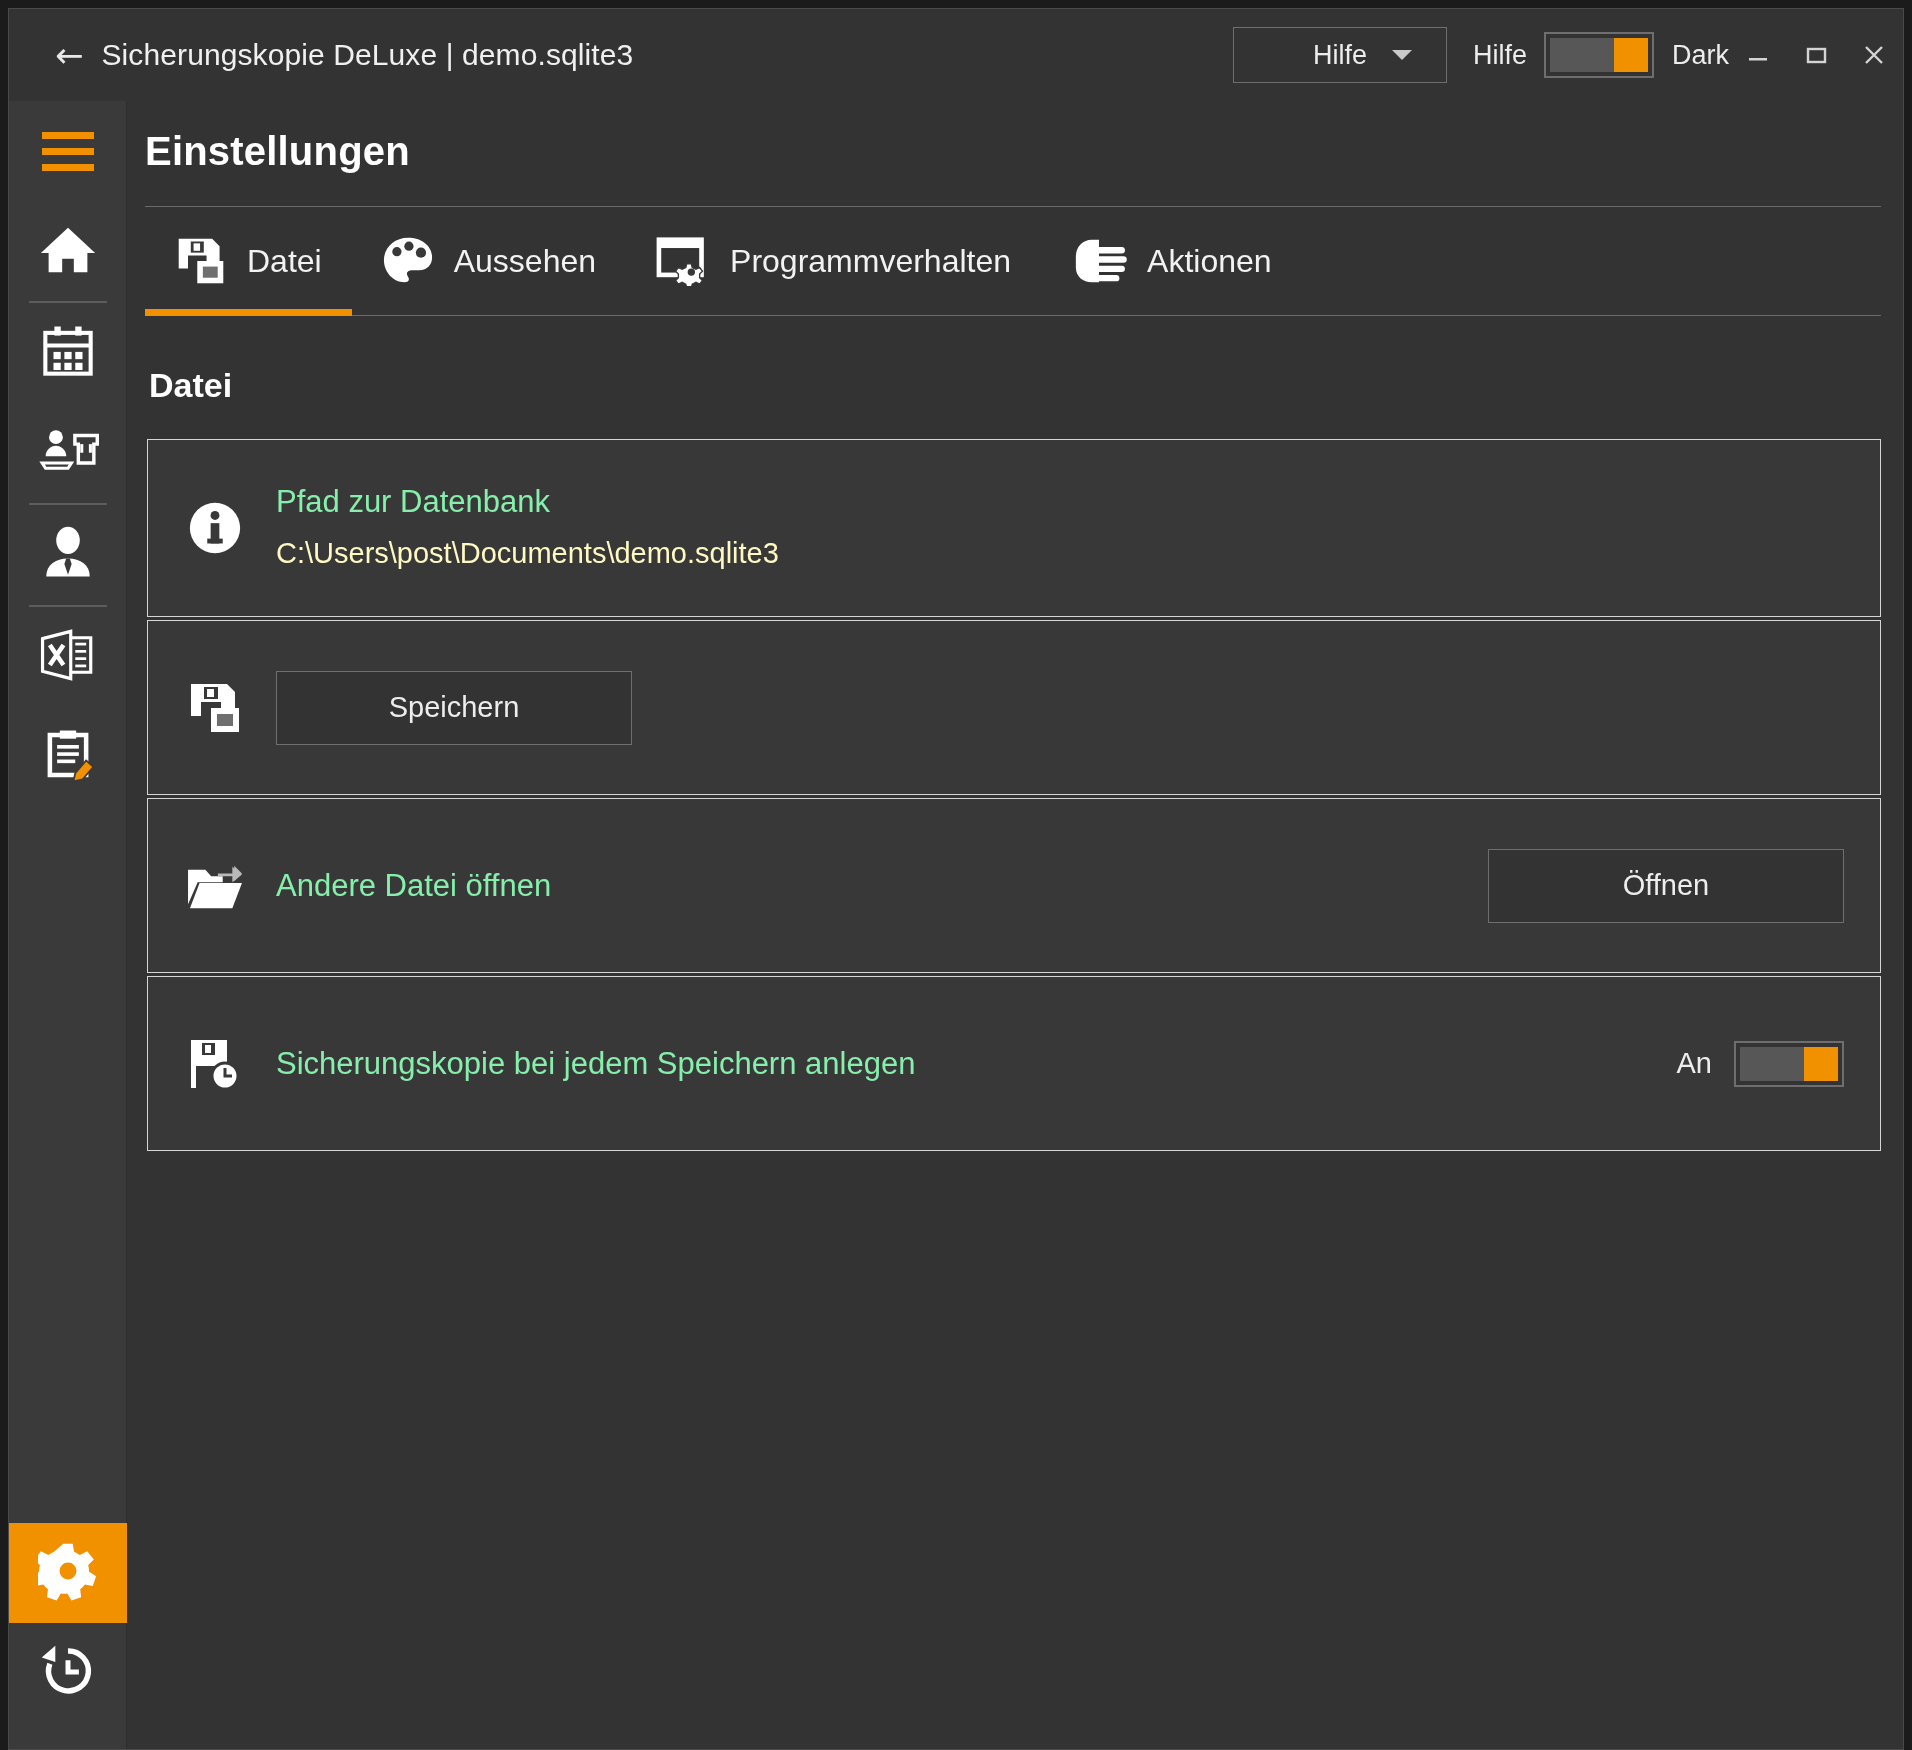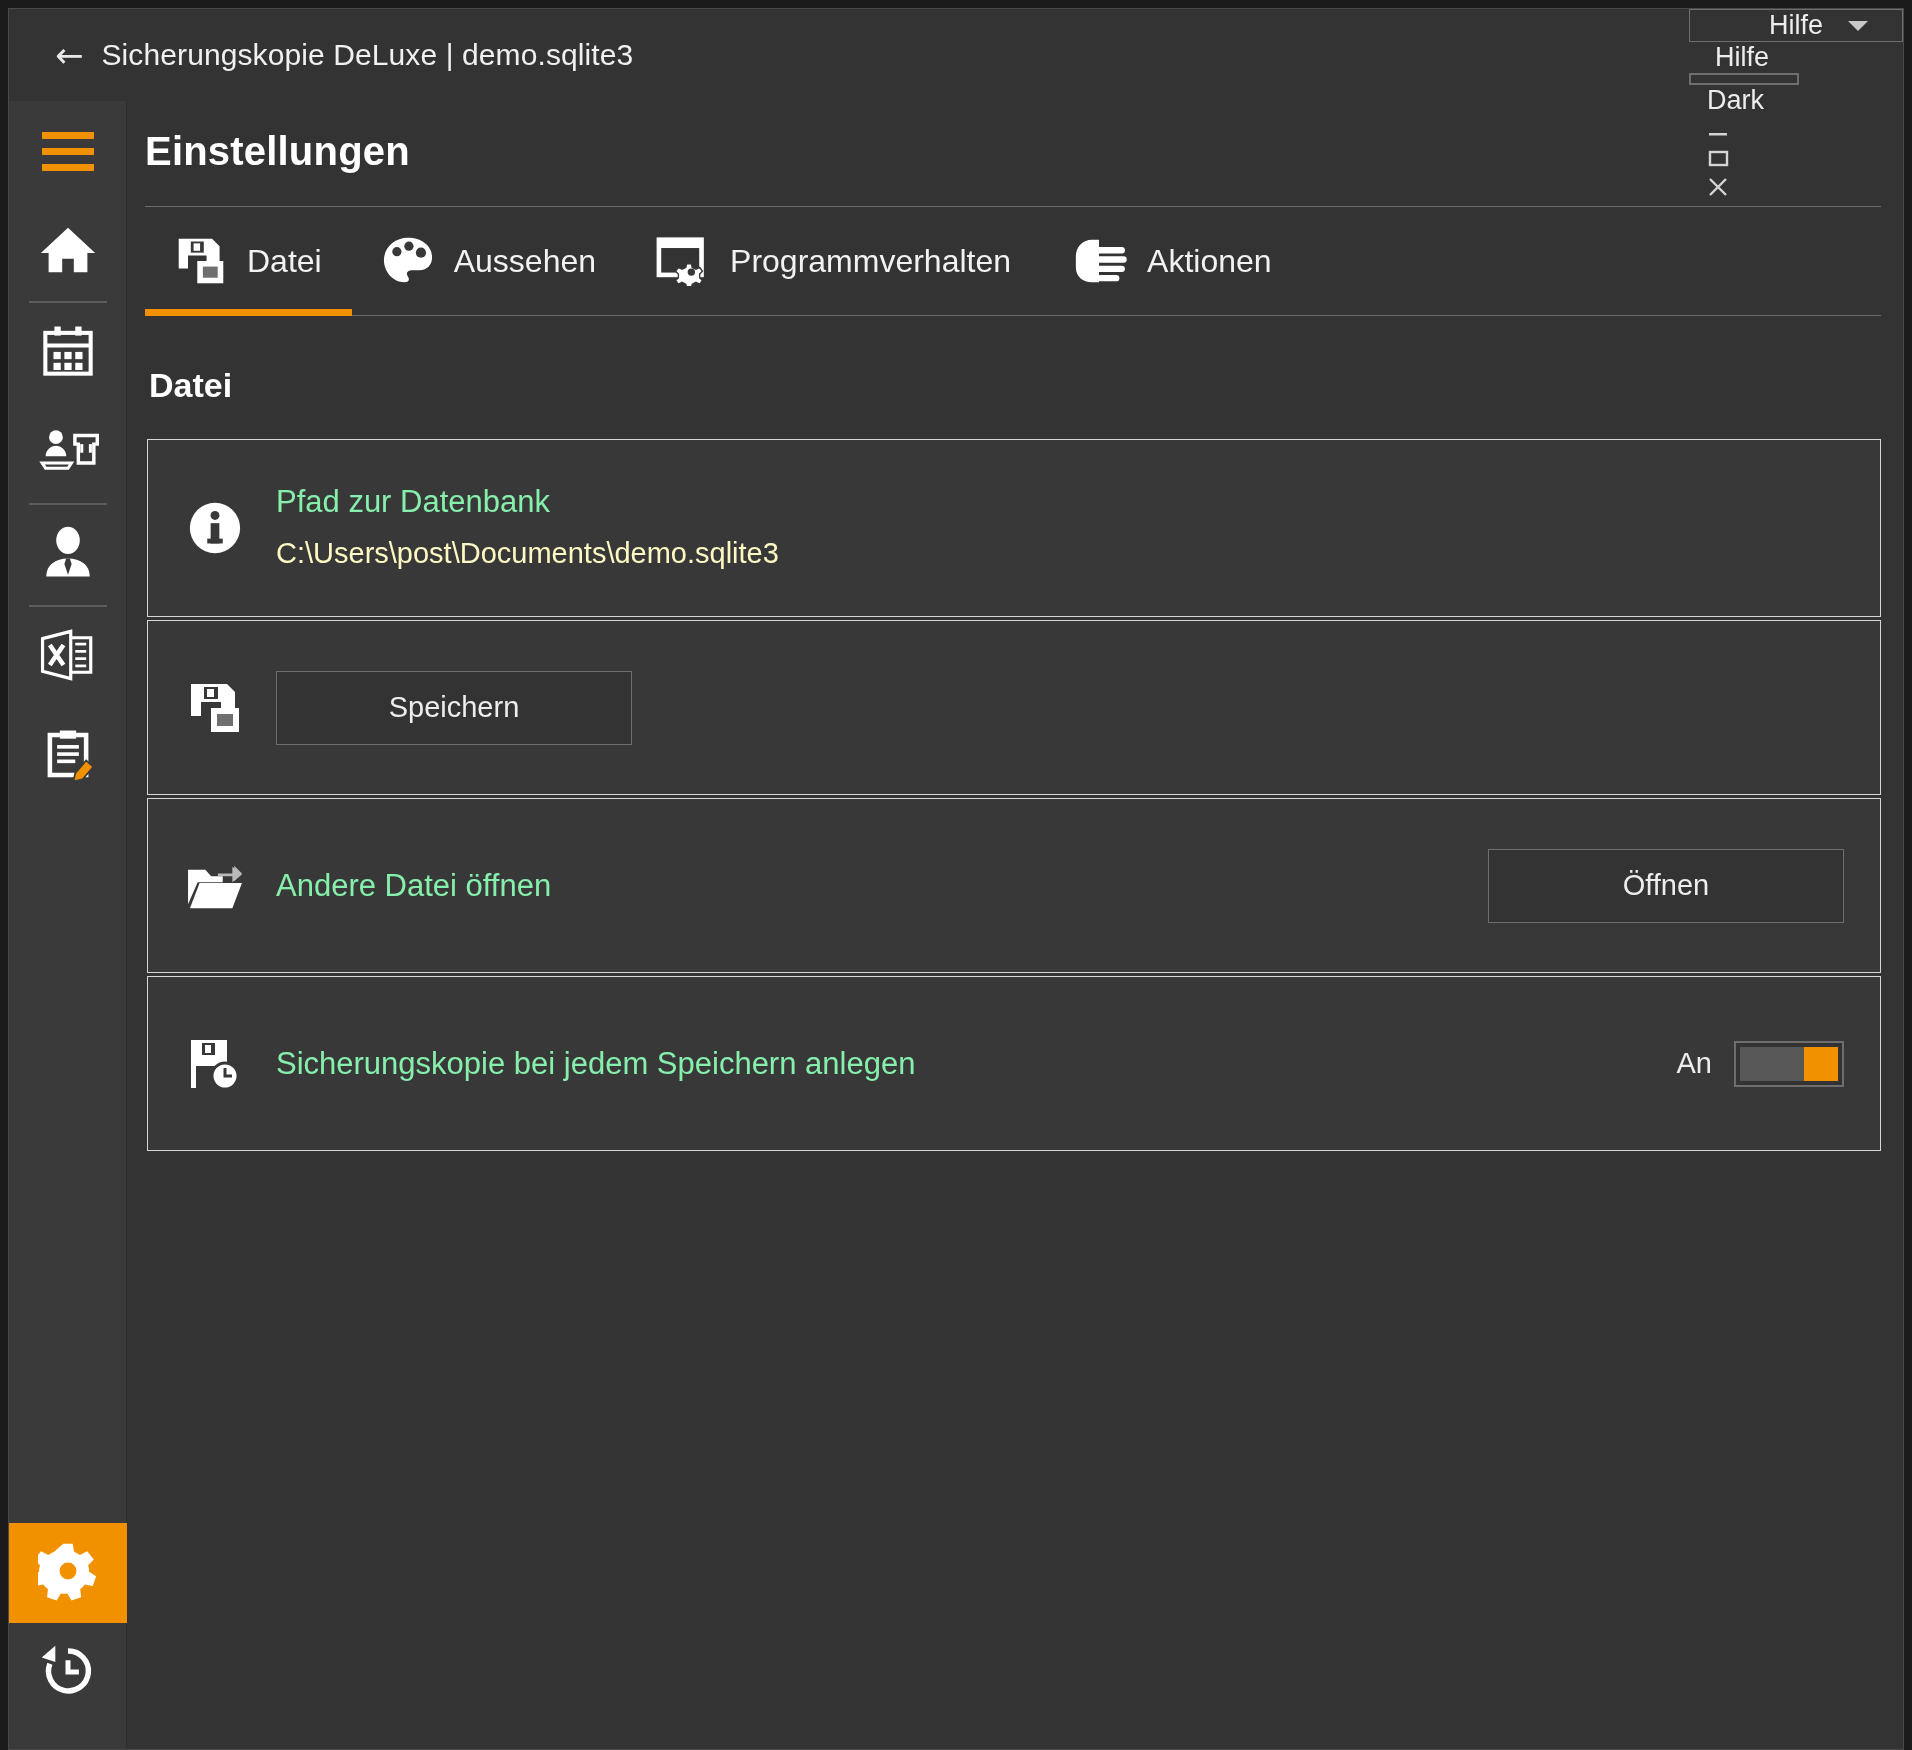--- a/index.html
+++ b/index.html
@@ -32,21 +32,21 @@
     font-size: 34px; color: #e8e8e8; line-height: 1;
     margin-right: 18px; font-family: "DejaVu Sans", sans-serif;
     cursor: pointer; user-select: none;
   }
   .title-text {
     font-size: 30px; color: #f0f0f0; font-weight: 400;
     letter-spacing: 0.1px;
   }
   .titlebar-right {
     position: absolute; right: 0; top: 0; height: 92px;
-    display: flex; align-items: flex-start; gap: 0; flex-direction: column;
+    display: flex; align-items: center; gap: 0;
   }
   .help-dropdown {
     width: 214px; height: 56px;
     border: 1px solid #6e6e6e;
     background: #333333;
     display: flex; align-items: center; justify-content: center;
     position: relative; cursor: pointer;
   }
   .help-dropdown .lbl { font-size: 27px; color: #ededed; }
   .caret {

